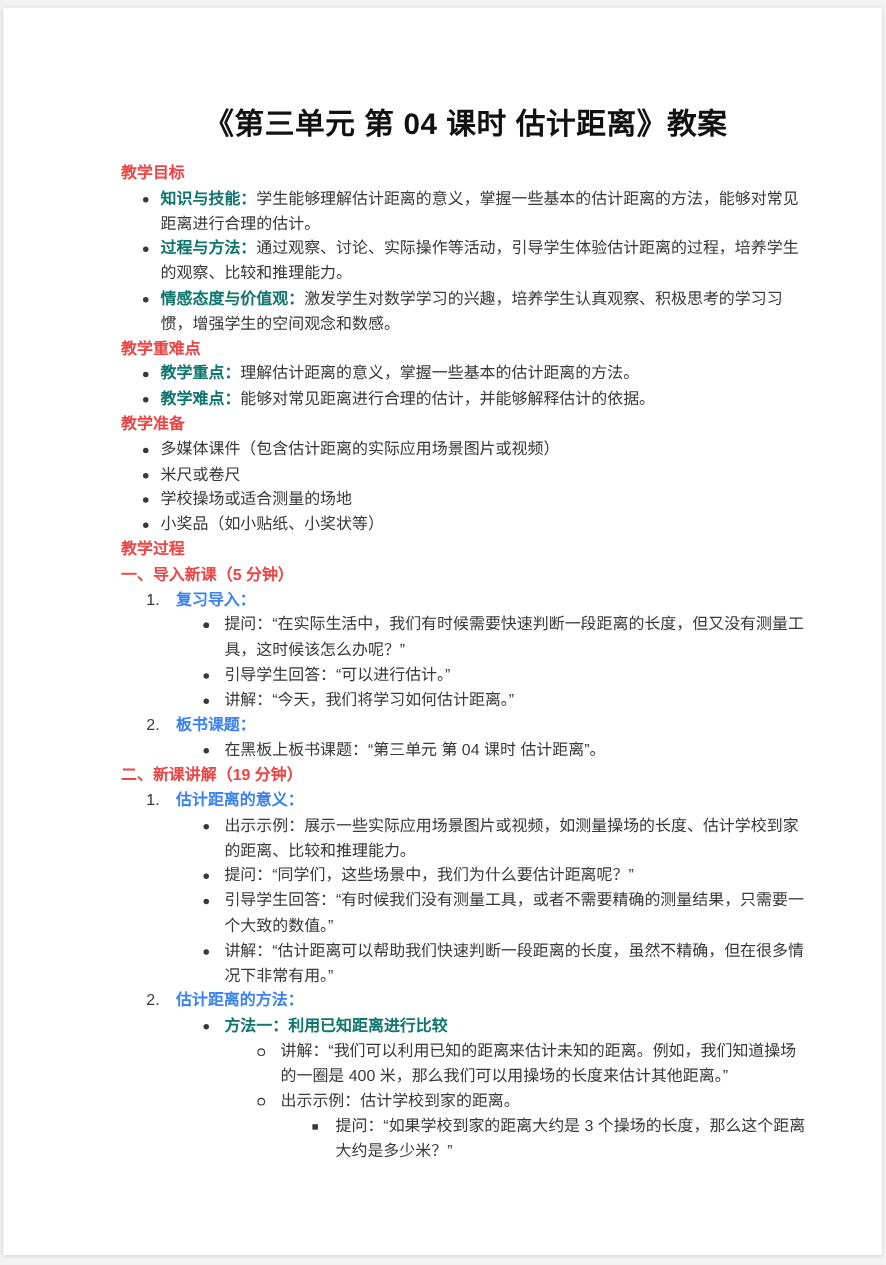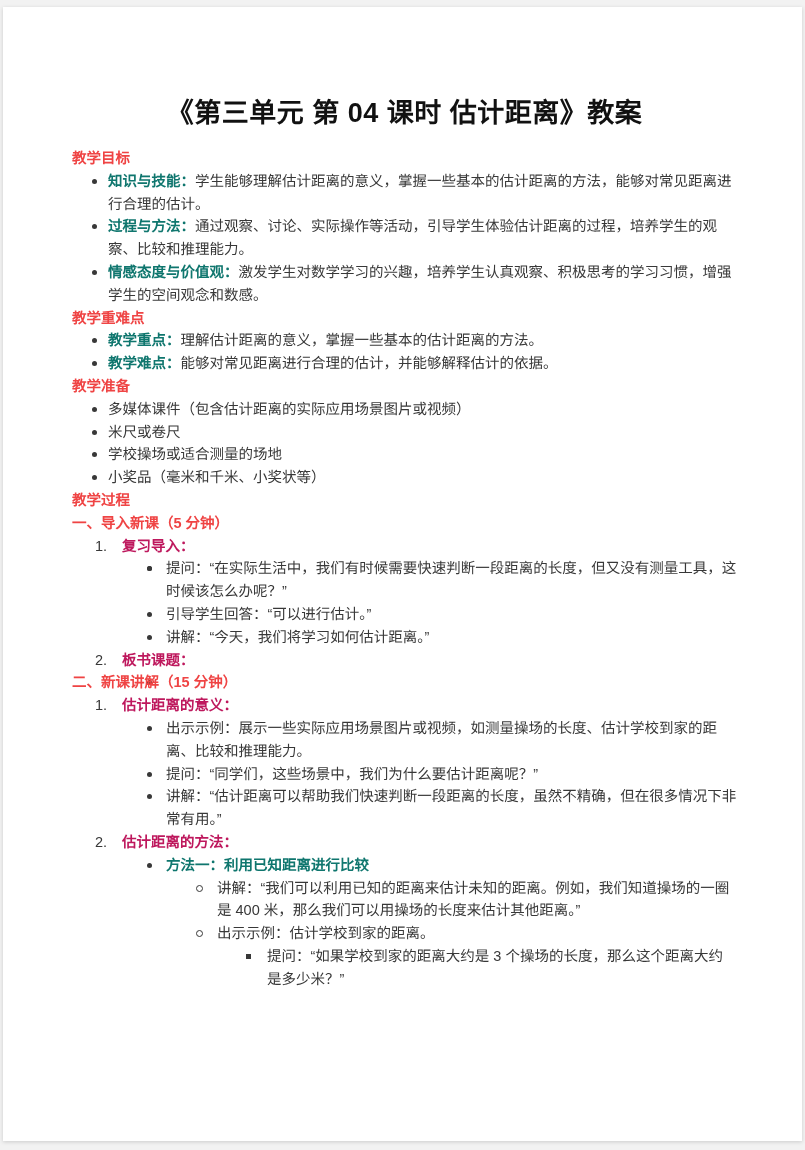--- a/index.html
+++ b/index.html
@@ -5,39 +5,39 @@
   html,body{margin:0;padding:0}
   body{
     width:805px;height:1150px;overflow:hidden;
     background:#f2f2f2;
     font-family:"Liberation Sans","DejaVu Sans",sans-serif;
   }
   .page{
     position:absolute;left:3px;top:7px;width:799px;height:1134px;
     background:#ffffff;box-shadow:0 1px 4px rgba(0,0,0,.16);
   }
-  .doc{padding:86px 65px 0 69px;color:#383838;}
+  .doc{padding:86px 65px 0 107px;color:#383838;}
   .doc-title{
     font-size:27px;font-weight:bold;text-align:center;color:#111;
     line-height:40px;margin:0 0 14px 0;letter-spacing:.5px;
   }
   .row{position:relative;font-size:14.5px;line-height:22.8px;color:#383838;}
   .h2{font-weight:bold;color:#ef4444;}
   .txt{display:inline;}
   .txt b{color:#0f766e;}
   .marker{position:absolute;display:block;}
   .marker.disc{left:20px;top:9px;width:5px;height:5px;border-radius:50%;background:#383838;}
   .marker.circle{width:5px;height:5px;border:1px solid #383838;border-radius:50%;background:#fff;top:8px;}
   .marker.square{width:5px;height:5px;background:#383838;top:9px;}
   .marker.num{font-size:14.5px;line-height:22.8px;top:0;color:#383838;}
   .lvl1{padding-left:36px}
   .lvl1>.marker.disc{left:20px}
   .numrow{padding-left:50px}
   .numrow>.marker.num{left:23px}
-  .numrow .txt b{color:#be185d}
+  .numrow .txt b{color:#3b82f6}
   .lvl2{padding-left:94px}
   .lvl2>.marker{left:75px}
   .lvl3{padding-left:145px}
   .lvl3>.marker{left:124px}
   .lvl4{padding-left:195px}
   .lvl4>.marker{left:174px}
 </style>
 </head>
 <body>
 
@@ -49,34 +49,35 @@
         <div class="row lvl1"><span class="marker disc"></span><span class="txt"><b>知识与技能：</b><span>学生能够理解估计距离的意义，掌握一些基本的估计距离的方法，能够对常见距离进行合理的估计。</span></span></div>
         <div class="row lvl1"><span class="marker disc"></span><span class="txt"><b>过程与方法：</b><span>通过观察、讨论、实际操作等活动，引导学生体验估计距离的过程，培养学生的观察、比较和推理能力。</span></span></div>
         <div class="row lvl1"><span class="marker disc"></span><span class="txt"><b>情感态度与价值观：</b><span>激发学生对数学学习的兴趣，培养学生认真观察、积极思考的学习习惯，增强学生的空间观念和数感。</span></span></div>
         <div class="row h2">教学重难点</div>
         <div class="row lvl1"><span class="marker disc"></span><span class="txt"><b>教学重点：</b><span>理解估计距离的意义，掌握一些基本的估计距离的方法。</span></span></div>
         <div class="row lvl1"><span class="marker disc"></span><span class="txt"><b>教学难点：</b><span>能够对常见距离进行合理的估计，并能够解释估计的依据。</span></span></div>
         <div class="row h2">教学准备</div>
         <div class="row lvl1"><span class="marker disc"></span><span class="txt"><span>多媒体课件（包含估计距离的实际应用场景图片或视频）</span></span></div>
         <div class="row lvl1"><span class="marker disc"></span><span class="txt"><span>米尺或卷尺</span></span></div>
         <div class="row lvl1"><span class="marker disc"></span><span class="txt"><span>学校操场或适合测量的场地</span></span></div>
-        <div class="row lvl1"><span class="marker disc"></span><span class="txt"><span>小奖品（毫米和千米、小奖状等）</span></span></div>
+        <div class="row lvl1"><span class="marker disc"></span><span class="txt"><span>小奖品（如小贴纸、小奖状等）</span></span></div>
         <div class="row h2">教学过程</div>
         <div class="row h2">一、导入新课（5 分钟）</div>
         <div class="row numrow"><span class="marker num">1.</span><span class="txt"><b>复习导入：</b></span></div>
         <div class="row lvl2"><span class="marker disc"></span></div>
         <div class="row lvl2"><span class="marker disc"></span><span class="txt"><span>提问：“在实际生活中，我们有时候需要快速判断一段距离的长度，但又没有测量工具，这时候该怎么办呢？”</span></span></div>
         <div class="row lvl2"><span class="marker disc"></span><span class="txt"><span>引导学生回答：“可以进行估计。”</span></span></div>
         <div class="row lvl2"><span class="marker disc"></span><span class="txt"><span>讲解：“今天，我们将学习如何估计距离。”</span></span></div>
         <div class="row numrow"><span class="marker num">2.</span><span class="txt"><b>板书课题：</b></span></div>
-        <div class="row lvl2"><span class="marker disc"></span></div>
-        <div class="row h2">二、新课讲解（15 分钟）</div>
+        <div class="row lvl2"><span class="marker disc"></span><span class="txt"><span>在黑板上板书课题：“第三单元 第 04 课时 估计距离”。</span></span></div>
+        <div class="row h2">二、新课讲解（19 分钟）</div>
         <div class="row numrow"><span class="marker num">1.</span><span class="txt"><b>估计距离的意义：</b></span></div>
         <div class="row lvl2"><span class="marker disc"></span><span class="txt"><span>出示示例：展示一些实际应用场景图片或视频，如测量操场的长度、估计学校到家的距离、比较和推理能力。</span></span></div>
         <div class="row lvl2"><span class="marker disc"></span><span class="txt"><span>提问：“同学们，这些场景中，我们为什么要估计距离呢？”</span></span></div>
+        <div class="row lvl2"><span class="marker disc"></span><span class="txt"><span>引导学生回答：“有时候我们没有测量工具，或者不需要精确的测量结果，只需要一个大致的数值。”</span></span></div>
         <div class="row lvl2"><span class="marker disc"></span><span class="txt"><span>讲解：“估计距离可以帮助我们快速判断一段距离的长度，虽然不精确，但在很多情况下非常有用。”</span></span></div>
         <div class="row numrow"><span class="marker num">2.</span><span class="txt"><b>估计距离的方法：</b></span></div>
         <div class="row lvl2"><span class="marker disc"></span><span class="txt"><b>方法一：利用已知距离进行比较</b></span></div>
         <div class="row lvl3"><span class="marker circle"></span><span class="txt"><span>讲解：“我们可以利用已知的距离来估计未知的距离。例如，我们知道操场的一圈是 400 米，那么我们可以用操场的长度来估计其他距离。”</span></span></div>
         <div class="row lvl3"><span class="marker circle"></span><span class="txt"><span>出示示例：估计学校到家的距离。</span></span></div>
         <div class="row lvl4"><span class="marker square"></span><span class="txt"><span>提问：“如果学校到家的距离大约是 3 个操场的长度，那么这个距离大约是多少米？”</span></span></div>
       </div>
   </div>
 </div>
 

